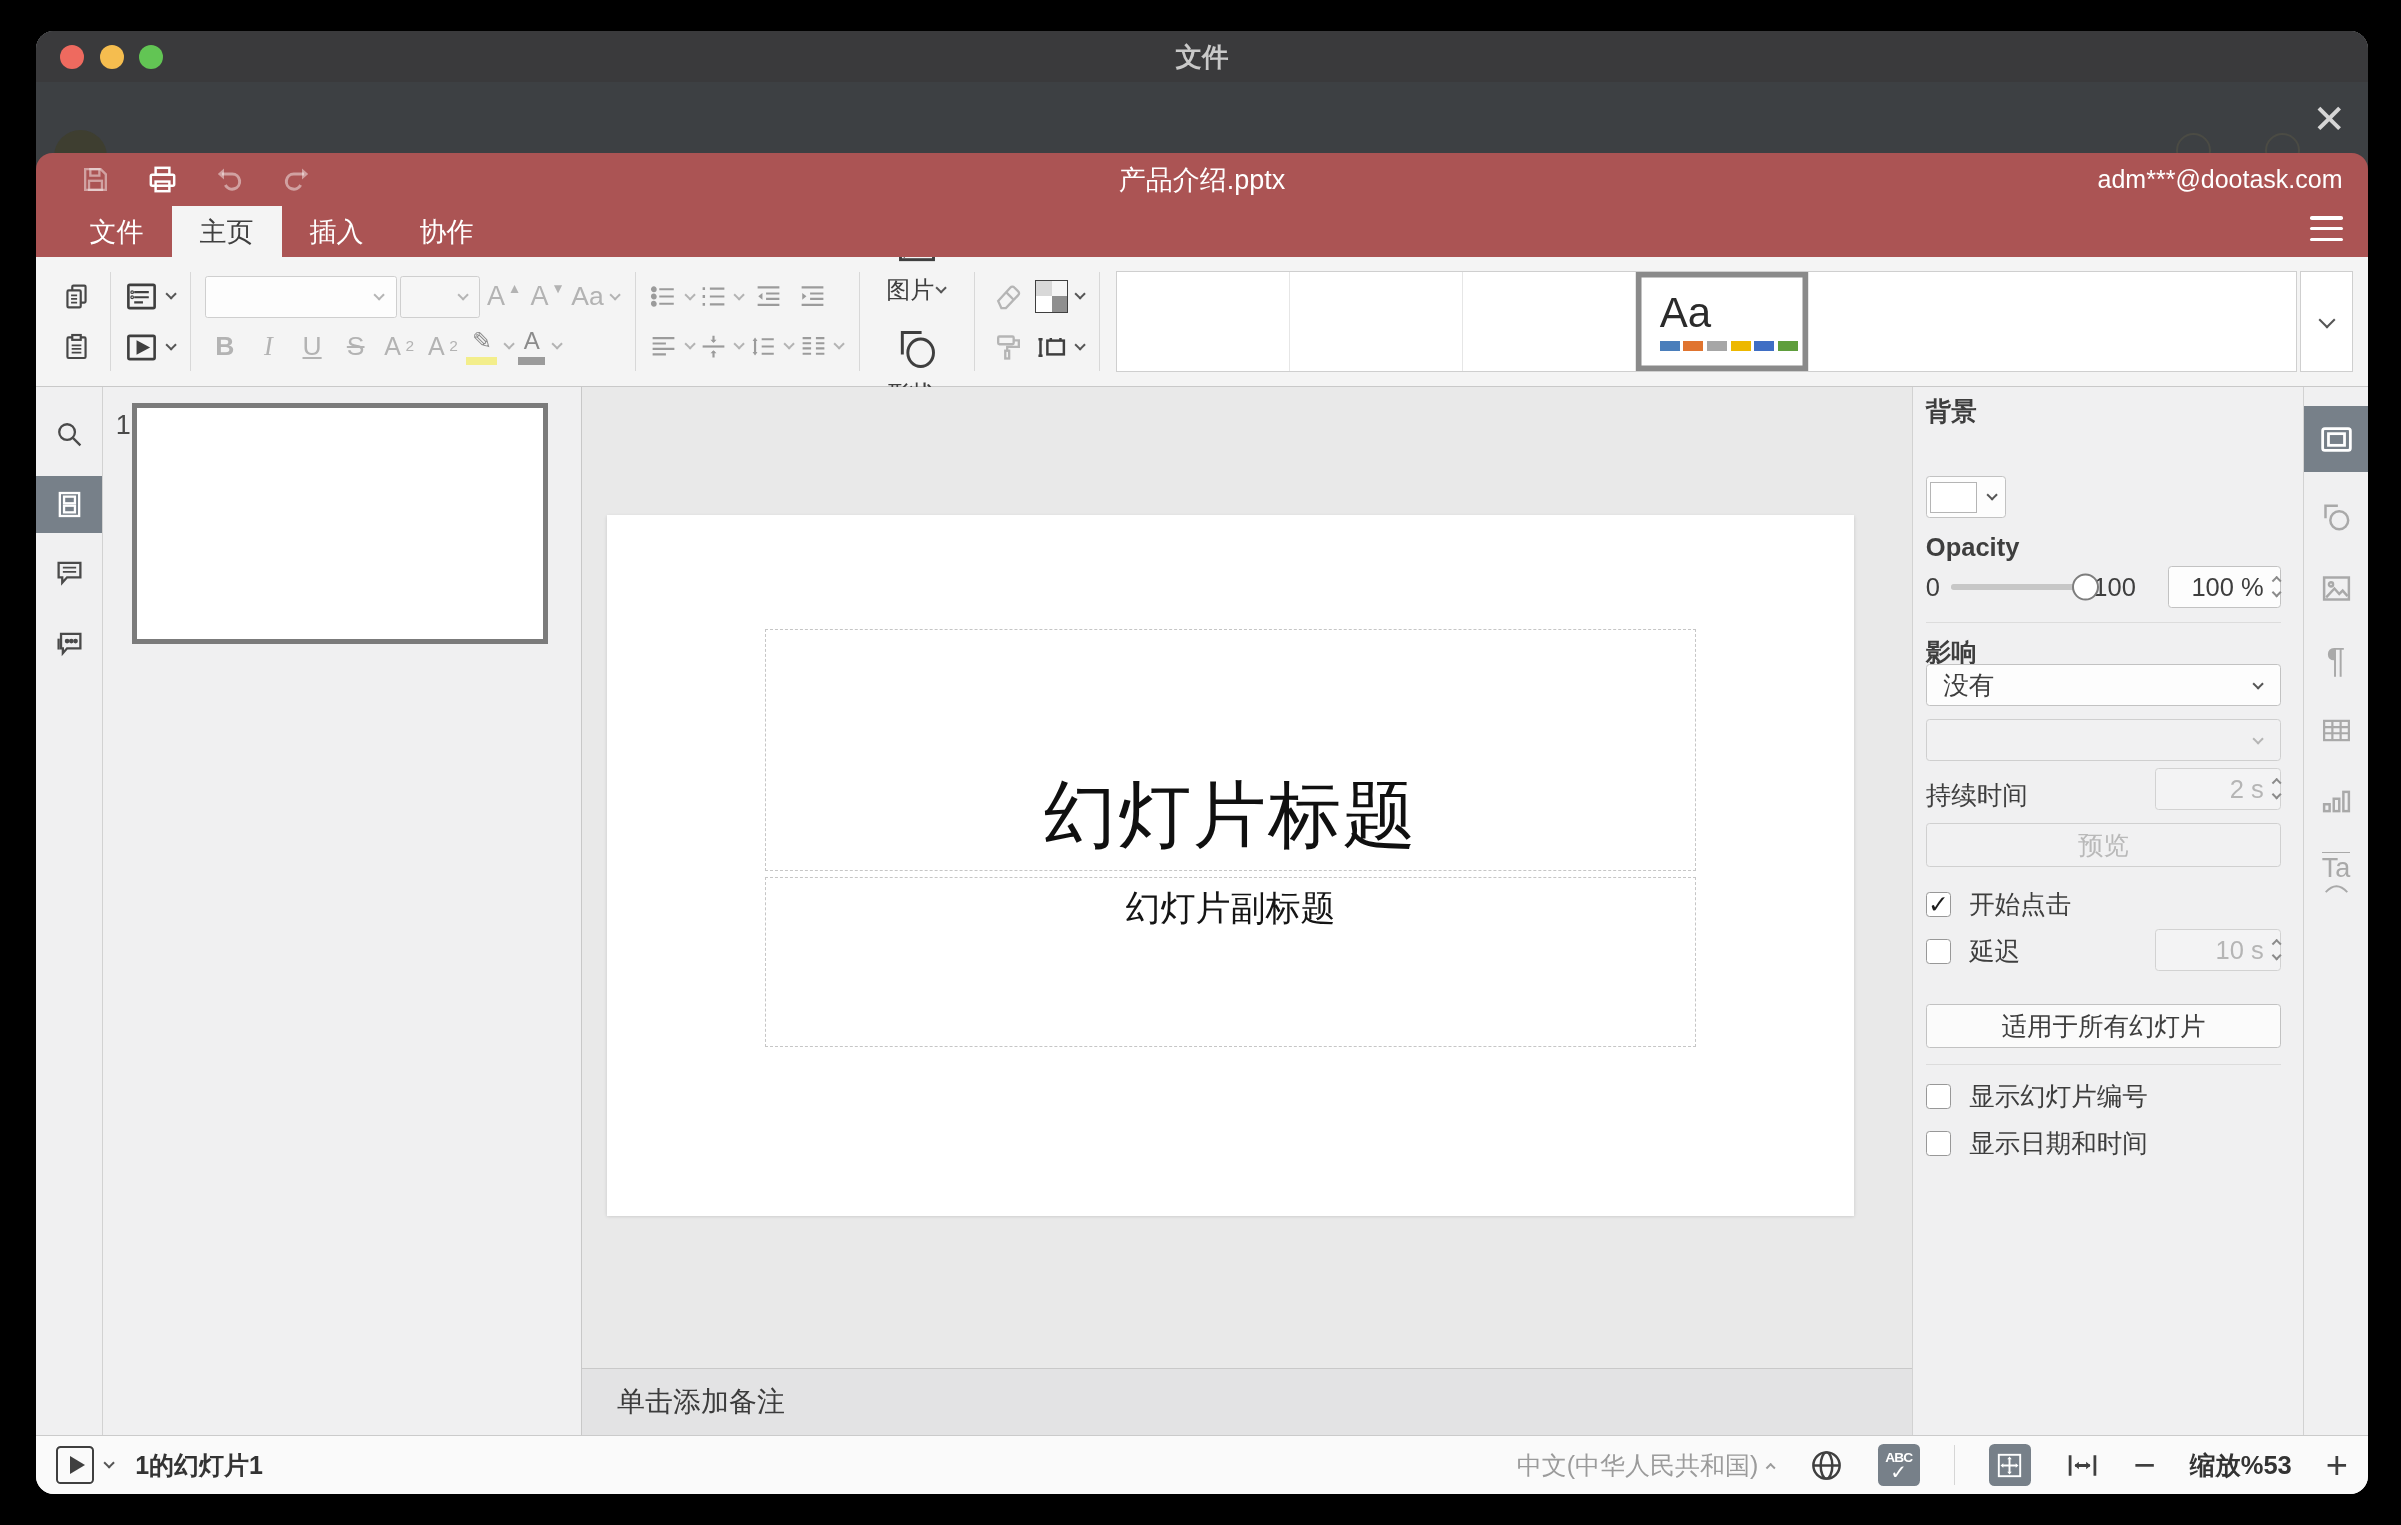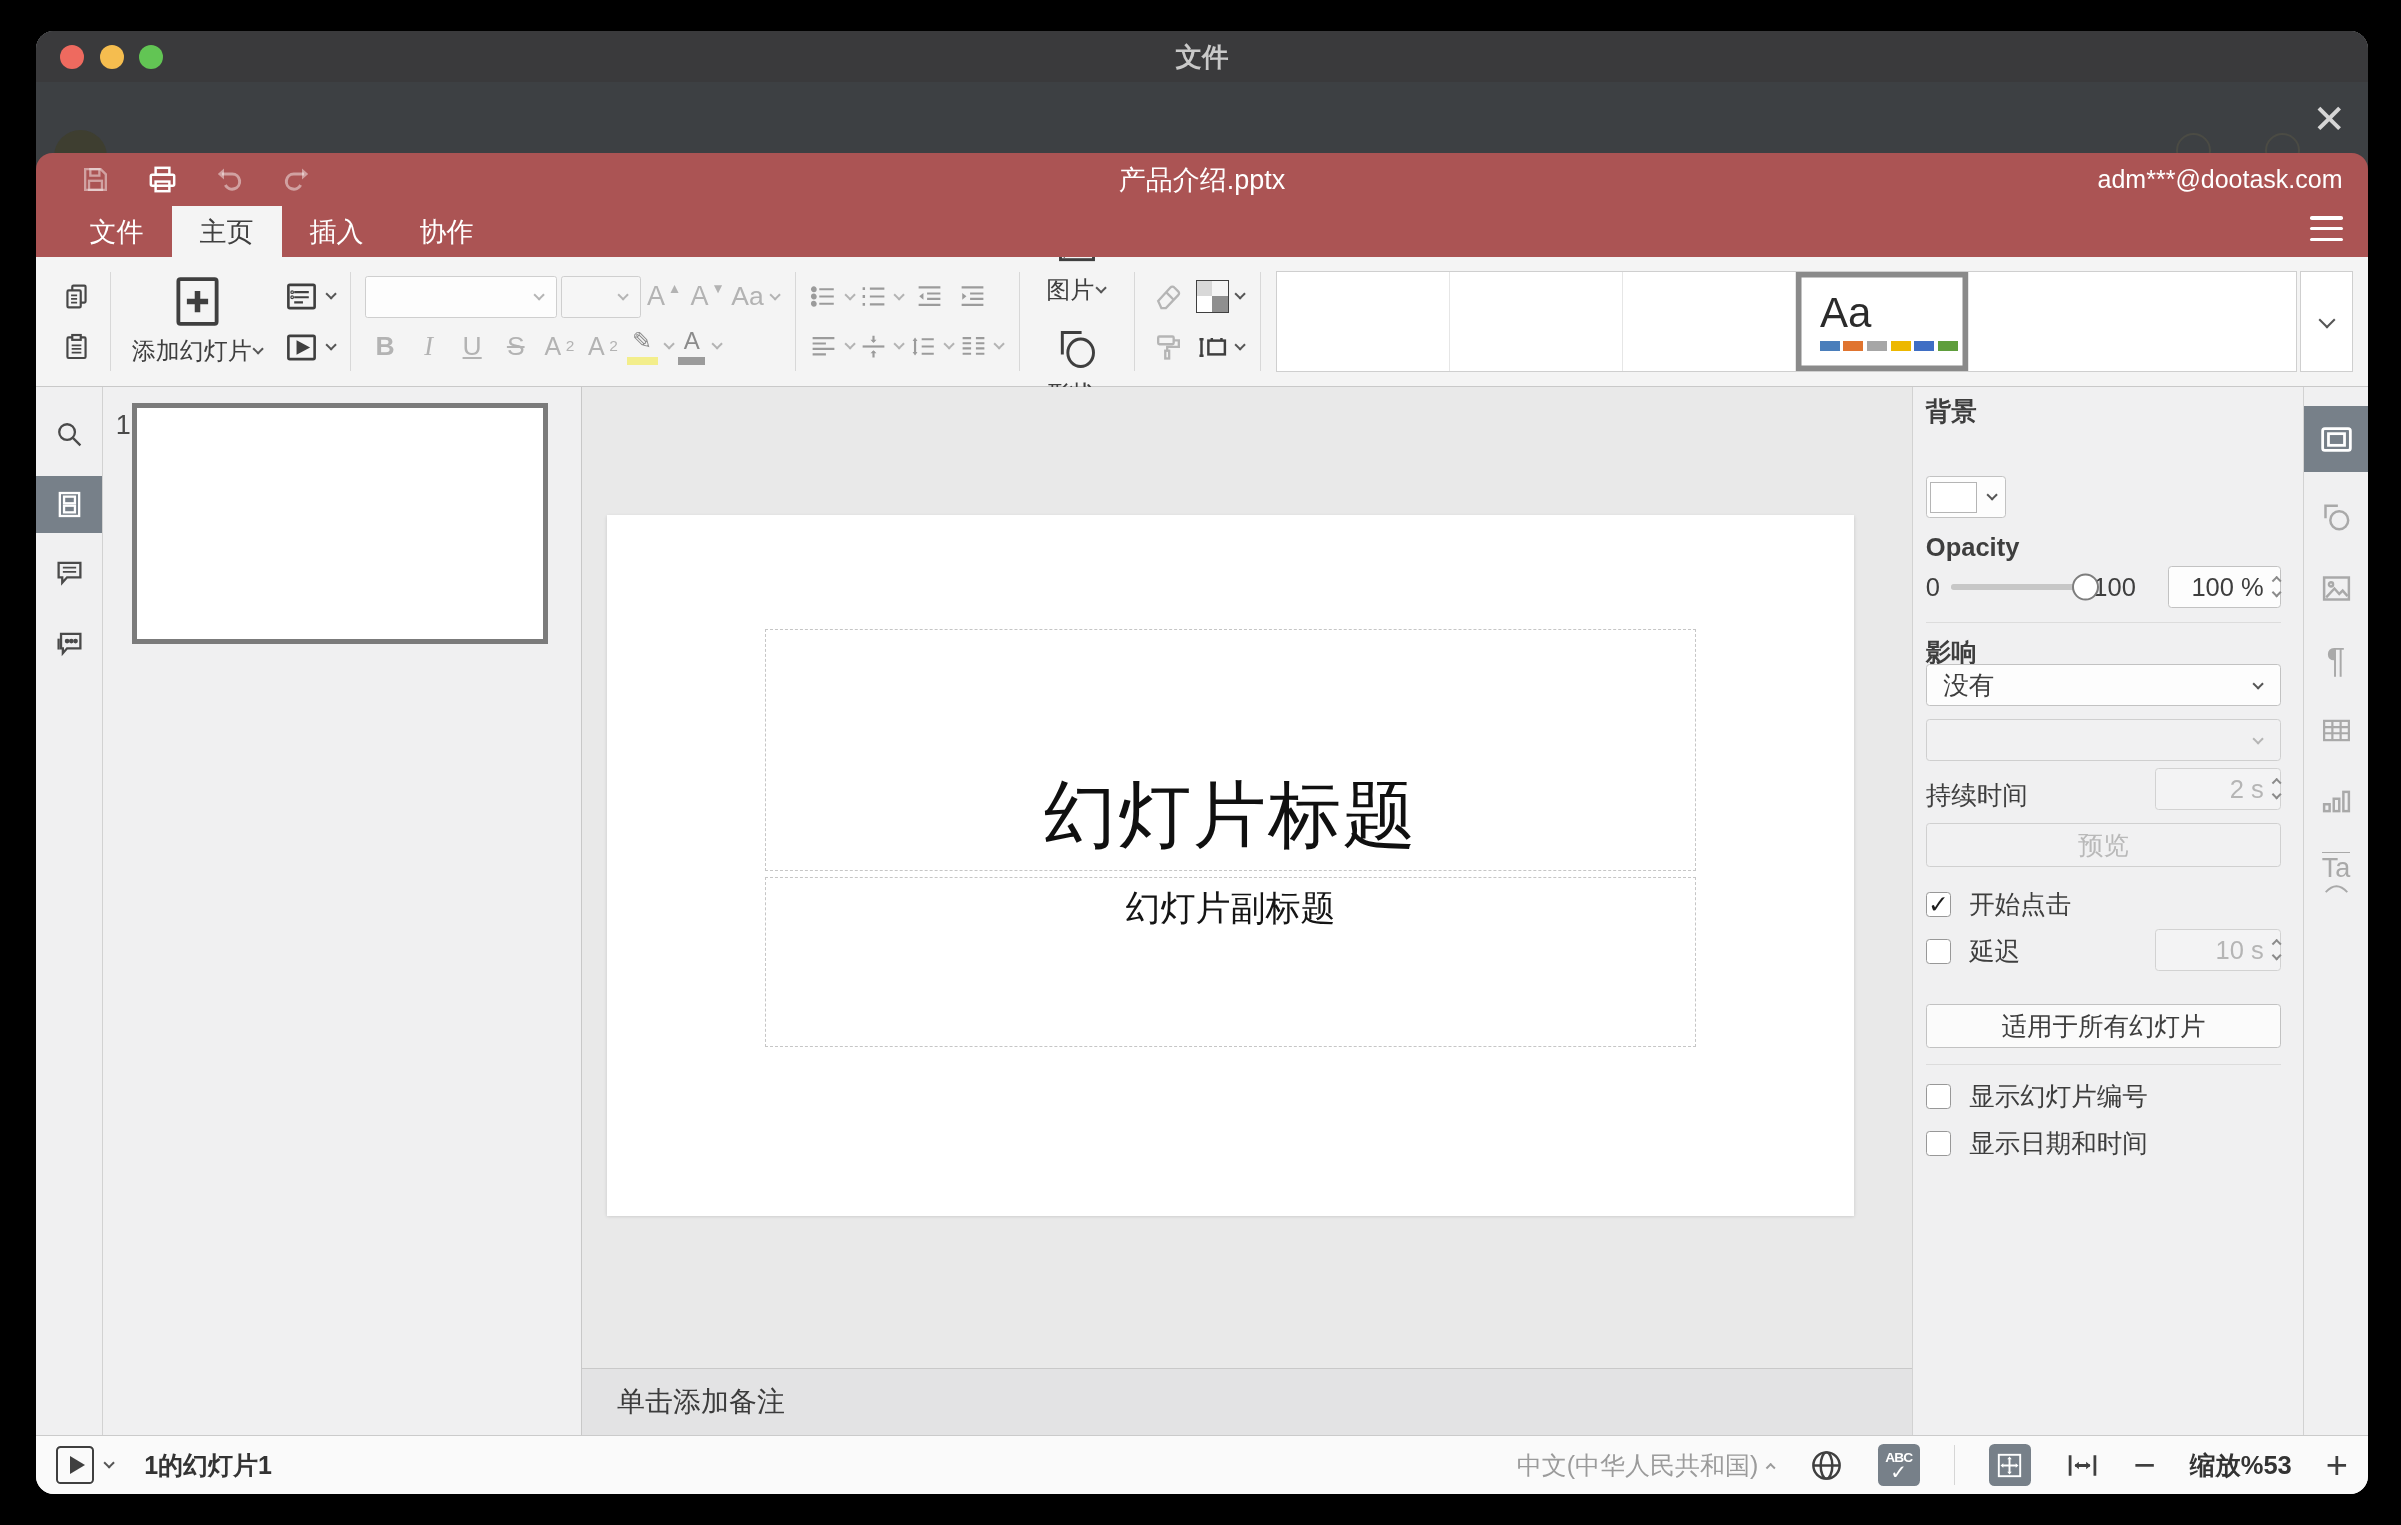--- a/index.html
+++ b/index.html
@@ -130,21 +130,21 @@
            font-size:35px}
   .rb-item.active{background:#778089;color:#fff;height:66px}
 
   
   .statusbar{height:59px;background:#fafafa;border-top:0.9px solid #cbcbcb;display:flex;align-items:center;
              padding:0 20px;flex:none}
   .sb-left{display:flex;align-items:center;gap:11px}
   .playbtn{width:38px;height:38px;border:2.7px solid #3f3f3f;border-radius:4.6px;display:flex;align-items:center;justify-content:center}
   .play-tri{width:0;height:0;border-left:15.5px solid #3f3f3f;border-top:9px solid transparent;border-bottom:9px solid transparent;margin-left:4.6px}
   .sb-chev{width:8.2px;height:8.2px;border-right:2.2px solid #555;border-bottom:2.2px solid #555;transform:rotate(45deg);margin-top:-3.6px}
-  .sb-info{font-weight:bold;font-size:25px;color:#333;margin-left:20px}
+  .sb-info{font-weight:bold;font-size:25px;color:#333;margin-left:11px}
   .sb-right{margin-left:auto;display:flex;align-items:center;gap:34px}
   .lang{color:#9b9b9b;font-size:25px;display:flex;gap:9px;align-items:center}
   .caret-up{width:7.3px;height:7.3px;border-right:2px solid #9b9b9b;border-bottom:2px solid #9b9b9b;
             transform:rotate(-135deg);margin-top:5.5px}
   .badge{width:42px;height:42px;border-radius:5.5px;background:#778089;color:#fff;display:flex;align-items:center;
          justify-content:center;position:relative}
   .abc-txt{font-size:13.7px;font-weight:bold;letter-spacing:-0.9px;position:absolute;top:5.5px;left:0;right:0;text-align:center}
   .abc-check{position:absolute;bottom:1.8px;left:0;right:0;text-align:center;font-size:20px;font-weight:bold}
   .sb-div{width:0.9px;height:40px;background:#d6d6d6}
   .pm{font-size:38px;color:#3f3f3f;line-height:1;font-weight:500}
@@ -231,30 +231,20 @@
           <rect x="4.5" y="4.5" width="15" height="17" rx="1"></rect>
             <rect x="8.5" y="2.5" width="7" height="4" fill="#f4f4f4"></rect>
           <path d="M8 11 h8 M8 14 h8 M8 17 h8" stroke-width="1.4"></path>
         </svg>
       </span>
     </div>
 
     <div class="tsep"></div>
 
     <div class="tgroup" style="flex-direction:row;align-items:center;gap:12.8px">
-      <div class="bigbtn">
-        <svg width="47" height="51" viewBox="0 0 22 24" fill="none" stroke="#3f3f3f" stroke-width="1.8">
-          <rect x="2" y="1.5" width="18" height="21" rx="1"></rect>
-          <path d="M11 7 v10 M6 12 h10" stroke-width="2.6"></path>
-        </svg>
-        <span style="display:flex;align-items:center">
-          <span>添加幻灯片</span>
-          <span class="chev" style="color:#555"></span>
-        </span>
-      </div>
       <div style="display:flex;flex-direction:column;gap:9px">
         <span class="ib">
           <svg width="35" height="35" viewBox="0 0 24 24" fill="none" stroke="#3f3f3f" stroke-width="1.8">
             <rect x="3" y="4" width="18" height="16" rx="1"></rect>
               <path d="M7 9 h10 M7 12.5 h10 M7 16 h6" stroke-width="1.5"></path>
             <circle cx="5.6" cy="9" r="0.4"></circle>
               <circle cx="5.6" cy="12.5" r="0.4"></circle>
           </svg>
           <span class="chev" style="color:#555"></span>
         </span>

